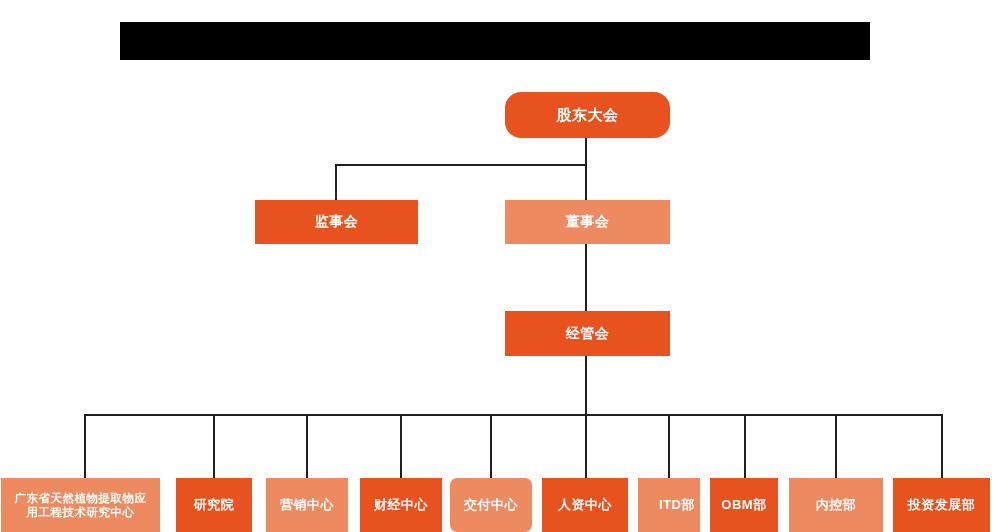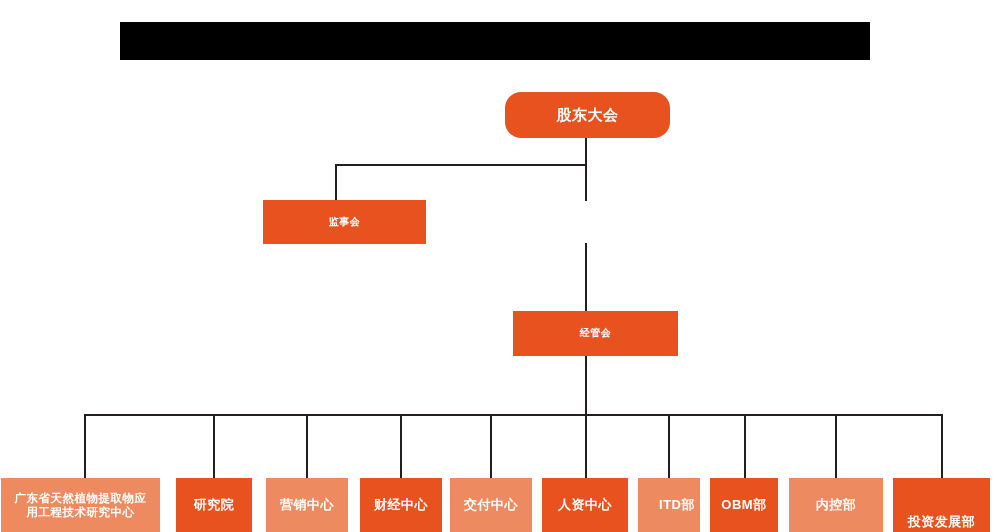--- a/index.html
+++ b/index.html
@@ -35,21 +35,21 @@
     padding: 2px 4px;
     user-select: none;
   }
   .node.dark  { background: #E8521E; }
   .node.light { background: #EE8A60; }
   .node .node-label {
     display: block;
     width: 100%;
   }
   .node.size-lg  { font-size: 15px; }
-  .node.size-md  { font-size: 10px; margin-left: 8px; }
+  .node.size-md  { font-size: 14px; }
   .node.size-sm  { font-size: 13px; }
   .node.size-xs  { font-size: 11.5px; }
   .connector {
     position: absolute;
     background: #231f20;
   }
   .connector.v { width: 2px; }
   .connector.h { height: 2px; }
 </style>
 </head>
@@ -85,20 +85,23 @@
   <div class="connector v" style="left:941px; top:414px; height:64px;"></div>
 
   <div class="node dark size-lg" style="left:505px; top:92px; width:165px; height:46px;border-radius:16px;">
     <span class="node-label">股东大会</span>
   </div>
 
   <div class="node dark size-md" style="left:255px; top:200px; width:163px; height:44px;">
     <span class="node-label">监事会</span>
   </div>
 
+  <div class="node light size-md" style="left:505px; top:200px; width:165px; height:44px;">
+    <span class="node-label">董事会</span>
+  </div>
 
   <div class="node dark size-md" style="left:505px; top:311px; width:165px; height:45px;">
     <span class="node-label">经管会</span>
   </div>
 
   <div class="node light size-xs" style="left:1px; top:478px; width:159px; height:54px; flex-direction:column; justify-content:center;">
     <span class="node-label">广东省天然植物提取物应</span>
     <span class="node-label">用工程技术研究中心</span>
   </div>
 
@@ -107,37 +110,37 @@
   </div>
 
   <div class="node light size-sm" style="left:266px; top:478px; width:82px; height:54px;">
     <span class="node-label">营销中心</span>
   </div>
 
   <div class="node dark size-sm" style="left:360px; top:478px; width:82px; height:54px;">
     <span class="node-label">财经中心</span>
   </div>
 
-  <div class="node light size-sm" style="left:450px; top:478px; width:82px; height:54px;">
+  <div class="node light size-sm" style="left:450px; top:478px; width:82px; height:54px;border-radius:7px;">
     <span class="node-label">交付中心</span>
   </div>
 
   <div class="node dark size-sm" style="left:542px; top:478px; width:86px; height:54px;">
     <span class="node-label">人资中心</span>
   </div>
 
   <div class="node light size-sm" style="left:638px; top:478px; width:62px; height:54px;padding-left:20px;">
     <span class="node-label">ITD部</span>
   </div>
 
   <div class="node dark size-sm" style="left:710px; top:478px; width:68px; height:54px;">
     <span class="node-label">OBM部</span>
   </div>
 
   <div class="node light size-sm" style="left:789px; top:478px; width:94px; height:54px;">
     <span class="node-label">内控部</span>
   </div>
 
-  <div class="node dark size-sm" style="left:893px; top:478px; width:97px; height:54px;align-items:flex-end;">
+  <div class="node dark size-sm" style="left:893px; top:478px; width:97px; height:54px;">
     <span class="node-label">投资发展部</span>
   </div>
 
 </div>
 
 </body></html>

